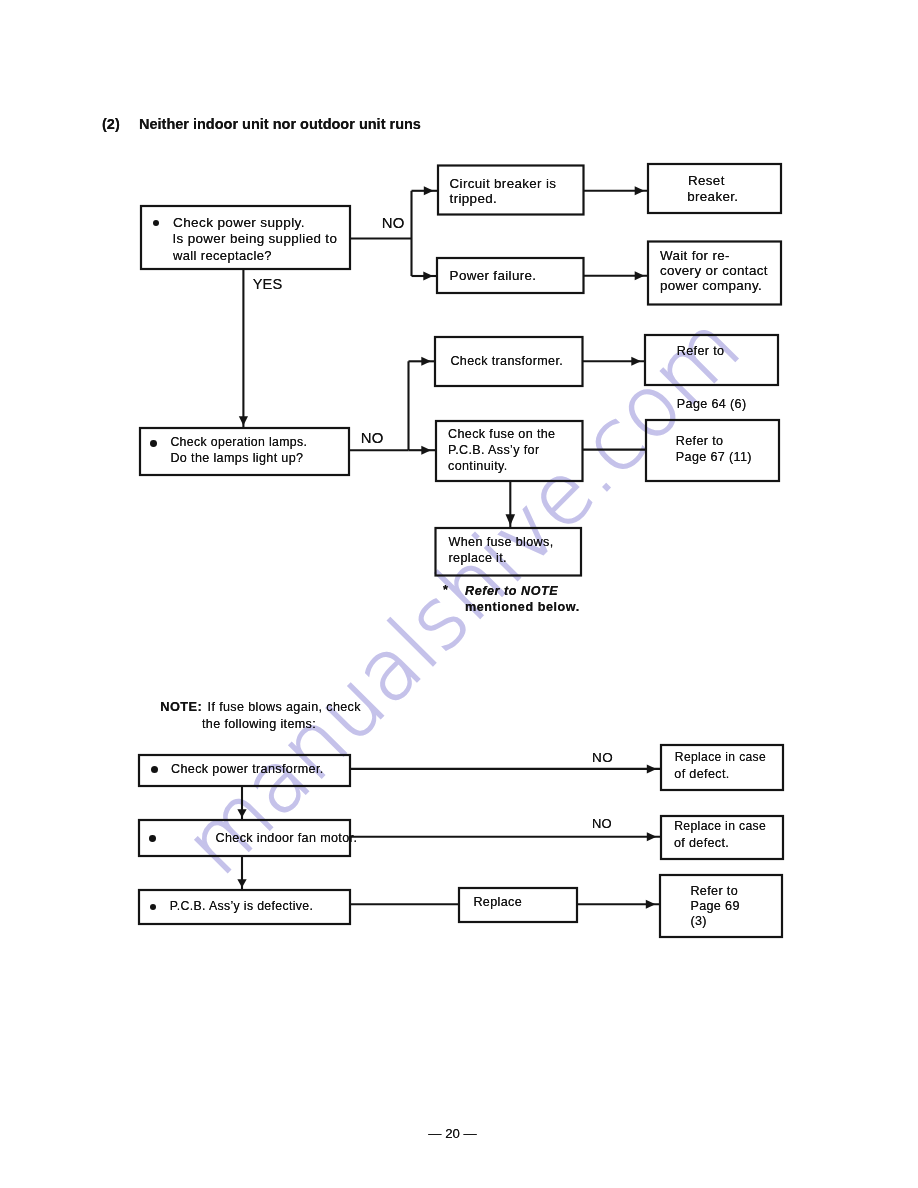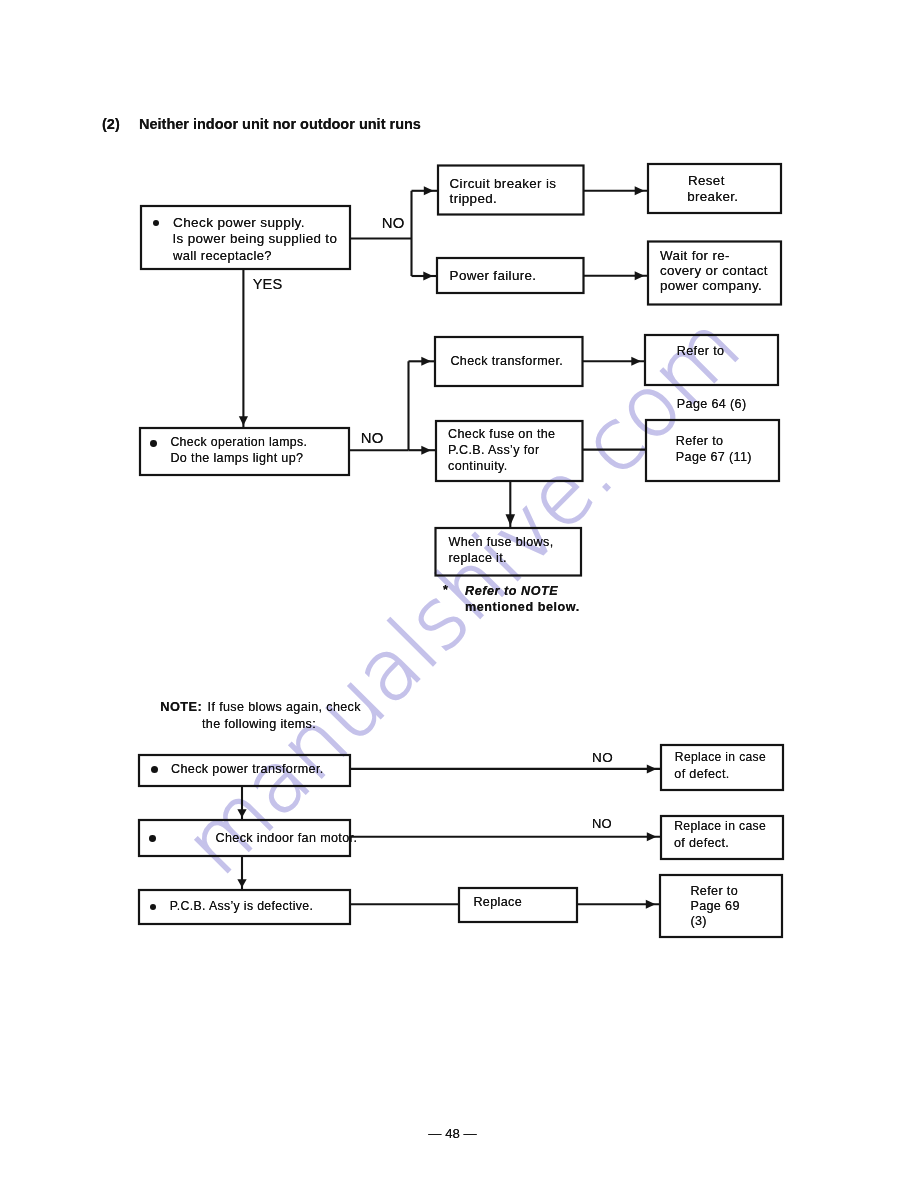--- a/index.html
+++ b/index.html
@@ -166,15 +166,15 @@
 <div class="tx f2" style="left:690.4px;top:885.1px;">Refer to</div>
 <div class="tx f2" style="left:690.4px;top:900px;">Page 69</div>
 <div class="tx f2" style="left:690.4px;top:914.9px;">(3)</div>
 
 <div class="tx" style="left:381.8px;top:215.7px;font-size:14.9px;letter-spacing:0.3px;">NO</div>
 <div class="tx" style="left:252.7px;top:277px;font-size:14.6px;letter-spacing:0.2px;">YES</div>
 <div class="tx" style="left:360.8px;top:431px;font-size:14.9px;letter-spacing:0.3px;">NO</div>
 <div class="tx" style="left:592.1px;top:751.2px;font-size:13.5px;letter-spacing:0.3px;">NO</div>
 <div class="tx" style="left:591.9px;top:816.8px;font-size:13px;letter-spacing:0.3px;">NO</div>
 
-<div class="tx" style="left:428.3px;top:1127.3px;font-size:13.2px;letter-spacing:0px;">— 48 —</div>
+<div class="tx" style="left:428.3px;top:1127.3px;font-size:13.2px;letter-spacing:0px;">— 20 —</div>
 
 </div>
 
 </body></html>

